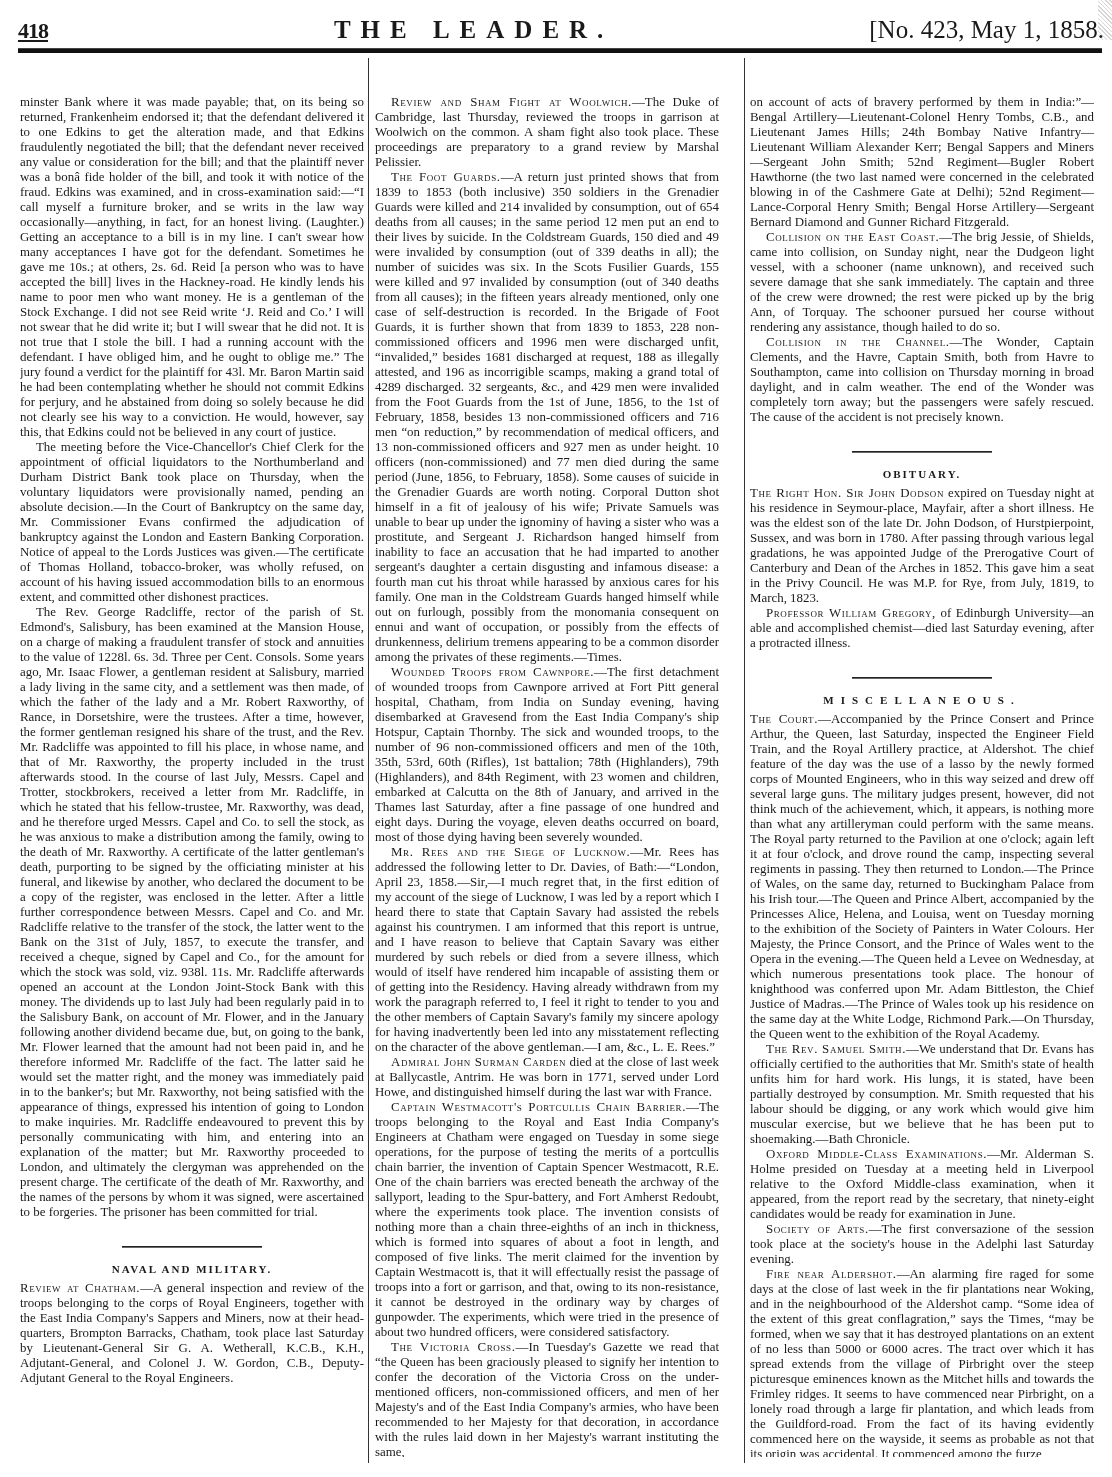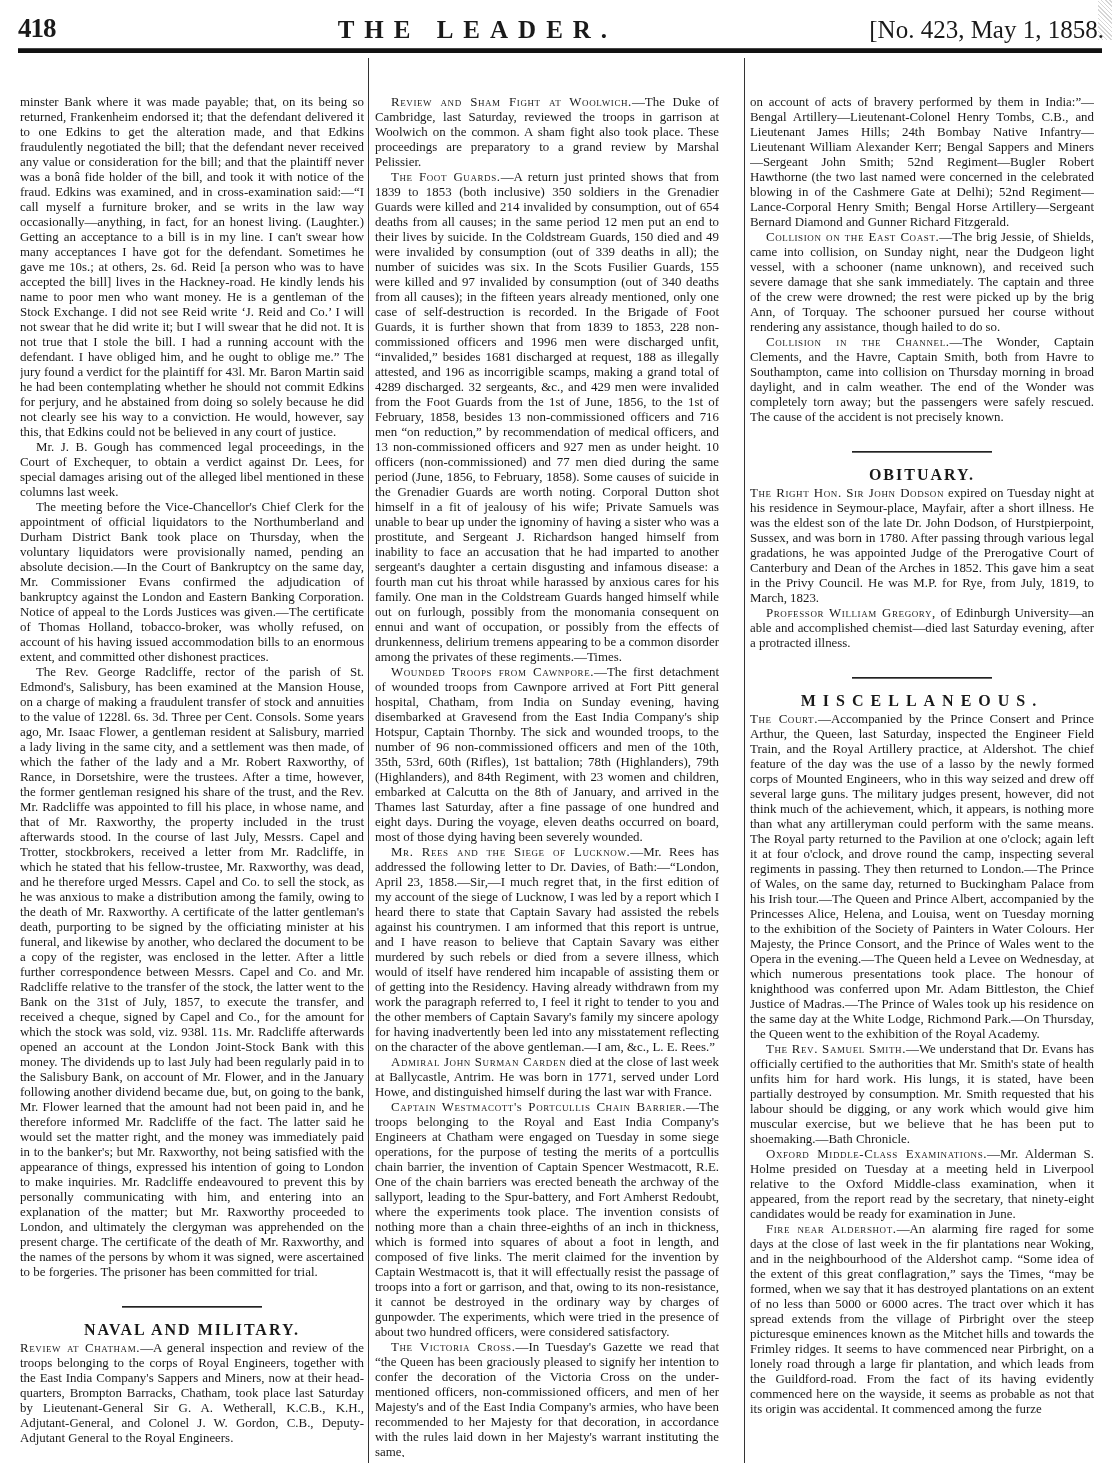--- a/index.html
+++ b/index.html
@@ -5,21 +5,21 @@
   html, body { margin: 0; padding: 0; background: #ffffff; }
   body {
     width: 1112px; height: 1477px; overflow: hidden; position: relative;
     font-family: "Liberation Serif", "DejaVu Serif", serif;
     color: #1a1a1a;
   }
   .masthead {
     position: absolute; left: 18px; right: 8px; top: 14px; height: 30px;
     display: flex; align-items: flex-end; justify-content: space-between;
   }
-  .page-num { font-size: 27px; font-weight: bold; letter-spacing: -1px; }
+  .page-num { font-size: 22px; font-weight: bold; letter-spacing: -1px; text-decoration: underline; }
   .title { font-size: 25px; font-weight: bold; letter-spacing: 10px; margin-left: 30px; }
   .issue { font-size: 25px; font-weight: normal; letter-spacing: 0; }
   .rule-thick {
     position: absolute; left: 18px; right: 10px; top: 48px; height: 4px;
     background: #111; border-top: 1px solid #444;
   }
   .col {
     position: absolute; top: 56px; bottom: 20px;
     font-size: 12.9px; line-height: 15px; text-align: justify;
     hyphens: auto; overflow: hidden; margin-top: 39px;
@@ -29,21 +29,21 @@
   .c1 { left: 20px; width: 344px; }
   .c2 { left: 375px; width: 344px; }
   .c3 { left: 750px; width: 344px; }
   .divider {
     position: absolute; top: 58px; width: 1px; background: #333;
   }
   .d1 { left: 368px; height: 1405px; }
   .d2 { left: 744px; height: 1405px; }
   .sc { font-variant: small-caps; letter-spacing: 0.6px; }
   .section-rule { width: 140px; height: 1px; background: #222; margin: 26px auto 14px auto; border-bottom: 1px solid #666; }
-  .section-head { text-align: center; font-size: 16px; letter-spacing: 2px; margin: 0 0 4px 0; }
+  .section-head { text-align: center; font-size: 11px; letter-spacing: 2px; margin: 0 0 4px 0; }
   .misc-head { letter-spacing: 7px; }
   .edge-noise {
     position: absolute; right: 0; top: 0; width: 14px; height: 40px;
     background: repeating-linear-gradient(45deg, #bbb 0 1px, #fff 1px 3px);
     opacity: 0.6;
   }
 </style>
 </head>
 <body>
 
@@ -54,30 +54,29 @@
   <span class="title">THE LEADER.</span>
   <span class="issue">[No. 423, May 1, 1858.</span>
 </header>
 <div class="rule-thick"></div>
 
 <div class="divider d1"></div>
 <div class="divider d2"></div>
 
 <section class="col c1">
   <p class="noindent">minster Bank where it was made payable; that, on its being so returned, Frankenheim endorsed it; that the defendant delivered it to one Edkins to get the alteration made, and that Edkins fraudulently negotiated the bill; that the defendant never received any value or consideration for the bill; and that the plaintiff never was a bonâ fide holder of the bill, and took it with notice of the fraud. Edkins was examined, and in cross-examination said:—“I call myself a furniture broker, and se writs in the law way occasionally—anything, in fact, for an honest living. (Laughter.) Getting an acceptance to a bill is in my line. I can't swear how many acceptances I have got for the defendant. Sometimes he gave me 10s.; at others, 2s. 6d. Reid [a person who was to have accepted the bill] lives in the Hackney-road. He kindly lends his name to poor men who want money. He is a gentleman of the Stock Exchange. I did not see Reid write ‘J. Reid and Co.’ I will not swear that he did write it; but I will swear that he did not. It is not true that I stole the bill. I had a running account with the defendant. I have obliged him, and he ought to oblige me.” The jury found a verdict for the plaintiff for 43l. Mr. Baron Martin said he had been contemplating whether he should not commit Edkins for perjury, and he abstained from doing so solely because he did not clearly see his way to a conviction. He would, however, say this, that Edkins could not be believed in any court of justice.</p>
-  <p>Mr. J. B. Gough has commenced legal proceedings, in the Court of Exchequer, to obtain a verdict against Dr. Lees, for special damages arising out of the alleged libel mentioned in these columns last week.</p>
   <p>The meeting before the Vice-Chancellor's Chief Clerk for the appointment of official liquidators to the Northumberland and Durham District Bank took place on Thursday, when the voluntary liquidators were provisionally named, pending an absolute decision.—In the Court of Bankruptcy on the same day, Mr. Commissioner Evans confirmed the adjudication of bankruptcy against the London and Eastern Banking Corporation. Notice of appeal to the Lords Justices was given.—The certificate of Thomas Holland, tobacco-broker, was wholly refused, on account of his having issued accommodation bills to an enormous extent, and committed other dishonest practices.</p>
   <p>The Rev. George Radcliffe, rector of the parish of St. Edmond's, Salisbury, has been examined at the Mansion House, on a charge of making a fraudulent transfer of stock and annuities to the value of 1228l. 6s. 3d. Three per Cent. Consols. Some years ago, Mr. Isaac Flower, a gentleman resident at Salisbury, married a lady living in the same city, and a settlement was then made, of which the father of the lady and a Mr. Robert Raxworthy, of Rance, in Dorsetshire, were the trustees. After a time, however, the former gentleman resigned his share of the trust, and the Rev. Mr. Radcliffe was appointed to fill his place, in whose name, and that of Mr. Raxworthy, the property included in the trust afterwards stood. In the course of last July, Messrs. Capel and Trotter, stockbrokers, received a letter from Mr. Radcliffe, in which he stated that his fellow-trustee, Mr. Raxworthy, was dead, and he therefore urged Messrs. Capel and Co. to sell the stock, as he was anxious to make a distribution among the family, owing to the death of Mr. Raxworthy. A certificate of the latter gentleman's death, purporting to be signed by the officiating minister at his funeral, and likewise by another, who declared the document to be a copy of the register, was enclosed in the letter. After a little further correspondence between Messrs. Capel and Co. and Mr. Radcliffe relative to the transfer of the stock, the latter went to the Bank on the 31st of July, 1857, to execute the transfer, and received a cheque, signed by Capel and Co., for the amount for which the stock was sold, viz. 938l. 11s. Mr. Radcliffe afterwards opened an account at the London Joint-Stock Bank with this money. The dividends up to last July had been regularly paid in to the Salisbury Bank, on account of Mr. Flower, and in the January following another dividend became due, but, on going to the bank, Mr. Flower learned that the amount had not been paid in, and he therefore informed Mr. Radcliffe of the fact. The latter said he would set the matter right, and the money was immediately paid in to the banker's; but Mr. Raxworthy, not being satisfied with the appearance of things, expressed his intention of going to London to make inquiries. Mr. Radcliffe endeavoured to prevent this by personally communicating with him, and entering into an explanation of the matter; but Mr. Raxworthy proceeded to London, and ultimately the clergyman was apprehended on the present charge. The certificate of the death of Mr. Raxworthy, and the names of the persons by whom it was signed, were ascertained to be forgeries. The prisoner has been committed for trial.</p>
   <div class="section-rule"></div>
   <h2 class="section-head">NAVAL AND MILITARY.</h2>
   <p class="noindent"><span class="sc">Review at Chatham.</span><span>—A general inspection and review of the troops belonging to the corps of Royal Engineers, together with the East India Company's Sappers and Miners, now at their head-quarters, Brompton Barracks, Chatham, took place last Saturday by Lieutenant-General Sir G. A. Wetherall, K.C.B., K.H., Adjutant-General, and Colonel J. W. Gordon, C.B., Deputy-Adjutant General to the Royal Engineers.</span></p>
 </section>
 
 <section class="col c2">
-  <p><span class="sc">Review and Sham Fight at Woolwich.</span><span>—The Duke of Cambridge, last Saturday, reviewed the troops in garrison at Woolwich on the common. A sham fight also took place. These proceedings are preparatory to a grand review by Marshal Pelissier.</span></p>
+  <p><span class="sc">Review and Sham Fight at Woolwich.</span><span>—The Duke of Cambridge, last Thursday, reviewed the troops in garrison at Woolwich on the common. A sham fight also took place. These proceedings are preparatory to a grand review by Marshal Pelissier.</span></p>
   <p><span class="sc">The Foot Guards.</span><span>—A return just printed shows that from 1839 to 1853 (both inclusive) 350 soldiers in the Grenadier Guards were killed and 214 invalided by consumption, out of 654 deaths from all causes; in the same period 12 men put an end to their lives by suicide. In the Coldstream Guards, 150 died and 49 were invalided by consumption (out of 339 deaths in all); the number of suicides was six. In the Scots Fusilier Guards, 155 were killed and 97 invalided by consumption (out of 340 deaths from all causes); in the fifteen years already mentioned, only one case of self-destruction is recorded. In the Brigade of Foot Guards, it is further shown that from 1839 to 1853, 228 non-commissioned officers and 1996 men were discharged unfit, “invalided,” besides 1681 discharged at request, 188 as illegally attested, and 196 as incorrigible scamps, making a grand total of 4289 discharged. 32 sergeants, &amp;c., and 429 men were invalided from the Foot Guards from the 1st of June, 1856, to the 1st of February, 1858, besides 13 non-commissioned officers and 716 men “on reduction,” by recommendation of medical officers, and 13 non-commissioned officers and 927 men as under height. 10 officers (non-commissioned) and 77 men died during the same period (June, 1856, to February, 1858). Some causes of suicide in the Grenadier Guards are worth noting. Corporal Dutton shot himself in a fit of jealousy of his wife; Private Samuels was unable to bear up under the ignominy of having a sister who was a prostitute, and Sergeant J. Richardson hanged himself from inability to face an accusation that he had imparted to another sergeant's daughter a certain disgusting and infamous disease: a fourth man cut his throat while harassed by anxious cares for his family. One man in the Coldstream Guards hanged himself while out on furlough, possibly from the monomania consequent on ennui and want of occupation, or possibly from the effects of drunkenness, delirium tremens appearing to be a common disorder among the privates of these regiments.—Times.</span></p>
   <p><span class="sc">Wounded Troops from Cawnpore.</span><span>—The first detachment of wounded troops from Cawnpore arrived at Fort Pitt general hospital, Chatham, from India on Sunday evening, having disembarked at Gravesend from the East India Company's ship Hotspur, Captain Thornby. The sick and wounded troops, to the number of 96 non-commissioned officers and men of the 10th, 35th, 53rd, 60th (Rifles), 1st battalion; 78th (Highlanders), 79th (Highlanders), and 84th Regiment, with 23 women and children, embarked at Calcutta on the 8th of January, and arrived in the Thames last Saturday, after a fine passage of one hundred and eight days. During the voyage, eleven deaths occurred on board, most of those dying having been severely wounded.</span></p>
   <p><span class="sc">Mr. Rees and the Siege of Lucknow.</span><span>—Mr. Rees has addressed the following letter to Dr. Davies, of Bath:—“London, April 23, 1858.—Sir,—I much regret that, in the first edition of my account of the siege of Lucknow, I was led by a report which I heard there to state that Captain Savary had assisted the rebels against his countrymen. I am informed that this report is untrue, and I have reason to believe that Captain Savary was either murdered by such rebels or died from a severe illness, which would of itself have rendered him incapable of assisting them or of getting into the Residency. Having already withdrawn from my work the paragraph referred to, I feel it right to tender to you and the other members of Captain Savary's family my sincere apology for having inadvertently been led into any misstatement reflecting on the character of the above gentleman.—I am, &amp;c., L. E. Rees.”</span></p>
   <p><span class="sc">Admiral John Surman Carden</span><span> died at the close of last week at Ballycastle, Antrim. He was born in 1771, served under Lord Howe, and distinguished himself during the last war with France.</span></p>
   <p><span class="sc">Captain Westmacott's Portcullis Chain Barrier.</span><span>—The troops belonging to the Royal and East India Company's Engineers at Chatham were engaged on Tuesday in some siege operations, for the purpose of testing the merits of a portcullis chain barrier, the invention of Captain Spencer Westmacott, R.E. One of the chain barriers was erected beneath the archway of the sallyport, leading to the Spur-battery, and Fort Amherst Redoubt, where the experiments took place. The invention consists of nothing more than a chain three-eighths of an inch in thickness, which is formed into squares of about a foot in length, and composed of five links. The merit claimed for the invention by Captain Westmacott is, that it will effectually resist the passage of troops into a fort or garrison, and that, owing to its non-resistance, it cannot be destroyed in the ordinary way by charges of gunpowder. The experiments, which were tried in the presence of about two hundred officers, were considered satisfactory.</span></p>
   <p><span class="sc">The Victoria Cross.</span><span>—In Tuesday's Gazette we read that “the Queen has been graciously pleased to signify her intention to confer the decoration of the Victoria Cross on the under-mentioned officers, non-commissioned officers, and men of her Majesty's and of the East India Company's armies, who have been recommended to her Majesty for that decoration, in accordance with the rules laid down in her Majesty's warrant instituting the same,</span></p>
 </section>
 
 <section class="col c3">
   <p class="noindent">on account of acts of bravery performed by them in India:”—Bengal Artillery—Lieutenant-Colonel Henry Tombs, C.B., and Lieutenant James Hills; 24th Bombay Native Infantry—Lieutenant William Alexander Kerr; Bengal Sappers and Miners—Sergeant John Smith; 52nd Regiment—Bugler Robert Hawthorne (the two last named were concerned in the celebrated blowing in of the Cashmere Gate at Delhi); 52nd Regiment—Lance-Corporal Henry Smith; Bengal Horse Artillery—Sergeant Bernard Diamond and Gunner Richard Fitzgerald.</p>
@@ -85,14 +84,15 @@
   <p><span class="sc">Collision in the Channel.</span><span>—The Wonder, Captain Clements, and the Havre, Captain Smith, both from Havre to Southampton, came into collision on Thursday morning in broad daylight, and in calm weather. The end of the Wonder was completely torn away; but the passengers were safely rescued. The cause of the accident is not precisely known.</span></p>
   <div class="section-rule"></div>
   <h2 class="section-head">OBITUARY.</h2>
   <p class="noindent"><span class="sc">The Right Hon. Sir John Dodson</span><span> expired on Tuesday night at his residence in Seymour-place, Mayfair, after a short illness. He was the eldest son of the late Dr. John Dodson, of Hurstpierpoint, Sussex, and was born in 1780. After passing through various legal gradations, he was appointed Judge of the Prerogative Court of Canterbury and Dean of the Arches in 1852. This gave him a seat in the Privy Council. He was M.P. for Rye, from July, 1819, to March, 1823.</span></p>
   <p><span class="sc">Professor William Gregory,</span><span> of Edinburgh University—an able and accomplished chemist—died last Saturday evening, after a protracted illness.</span></p>
   <div class="section-rule"></div>
   <h2 class="section-head misc-head">MISCELLANEOUS.</h2>
   <p class="noindent"><span class="sc">The Court.</span><span>—Accompanied by the Prince Consert and Prince Arthur, the Queen, last Saturday, inspected the Engineer Field Train, and the Royal Artillery practice, at Aldershot. The chief feature of the day was the use of a lasso by the newly formed corps of Mounted Engineers, who in this way seized and drew off several large guns. The military judges present, however, did not think much of the achievement, which, it appears, is nothing more than what any artilleryman could perform with the same means. The Royal party returned to the Pavilion at one o'clock; again left it at four o'clock, and drove round the camp, inspecting several regiments in passing. They then returned to London.—The Prince of Wales, on the same day, returned to Buckingham Palace from his Irish tour.—The Queen and Prince Albert, accompanied by the Princesses Alice, Helena, and Louisa, went on Tuesday morning to the exhibition of the Society of Painters in Water Colours. Her Majesty, the Prince Consort, and the Prince of Wales went to the Opera in the evening.—The Queen held a Levee on Wednesday, at which numerous presentations took place. The honour of knighthood was conferred upon Mr. Adam Bittleston, the Chief Justice of Madras.—The Prince of Wales took up his residence on the same day at the White Lodge, Richmond Park.—On Thursday, the Queen went to the exhibition of the Royal Academy.</span></p>
   <p><span class="sc">The Rev. Samuel Smith.</span><span>—We understand that Dr. Evans has officially certified to the authorities that Mr. Smith's state of health unfits him for hard work. His lungs, it is stated, have been partially destroyed by consumption. Mr. Smith requested that his labour should be digging, or any work which would give him muscular exercise, but we believe that he has been put to shoemaking.—Bath Chronicle.</span></p>
   <p><span class="sc">Oxford Middle-Class Examinations.</span><span>—Mr. Alderman S. Holme presided on Tuesday at a meeting held in Liverpool relative to the Oxford Middle-class examination, when it appeared, from the report read by the secretary, that ninety-eight candidates would be ready for examination in June.</span></p>
+  <p><span class="sc">Society of Arts.</span><span>—The first conversazione of the session took place at the society's house in the Adelphi last Saturday evening.</span></p>
   <p><span class="sc">Fire near Aldershot.</span><span>—An alarming fire raged for some days at the close of last week in the fir plantations near Woking, and in the neighbourhood of the Aldershot camp. “Some idea of the extent of this great conflagration,” says the Times, “may be formed, when we say that it has destroyed plantations on an extent of no less than 5000 or 6000 acres. The tract over which it has spread extends from the village of Pirbright over the steep picturesque eminences known as the Mitchet hills and towards the Frimley ridges. It seems to have commenced near Pirbright, on a lonely road through a large fir plantation, and which leads from the Guildford-road. From the fact of its having evidently commenced here on the wayside, it seems as probable as not that its origin was accidental. It commenced among the furze</span></p>
 </section>
 
 </body></html>

